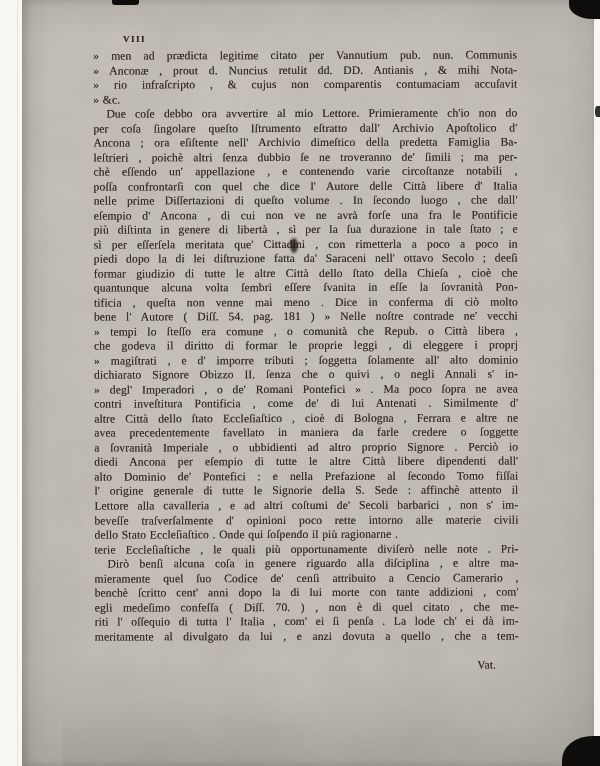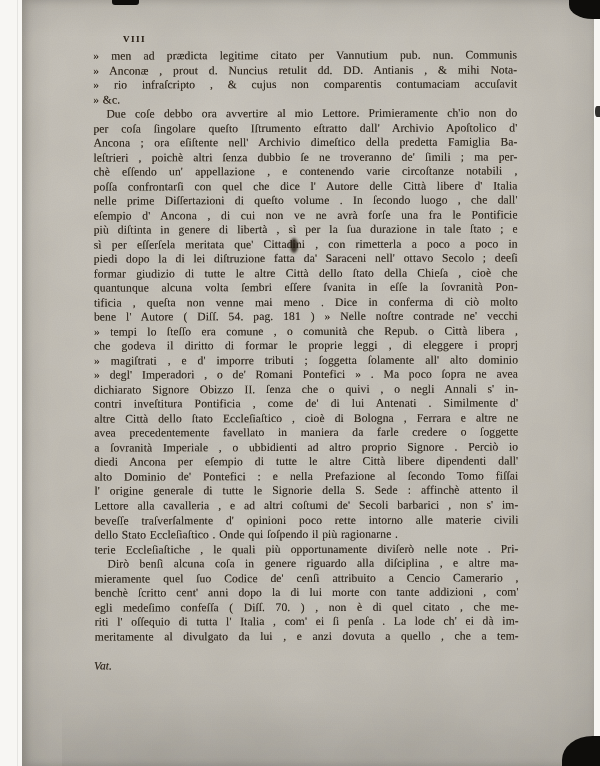--- a/index.html
+++ b/index.html
@@ -37,22 +37,21 @@
     transform:rotate(-0.15deg);
   }
   .line{
     height:14.52px;line-height:14.52px;overflow:hidden;
     text-align:justify;text-align-last:justify;
   }
   .line.last{text-align-last:left;}
   .line.indent{text-indent:13px;}
   .it{}
   .catchword-row{
-    height:14.52px;line-height:14.52px;padding-right:22px;
-    font-style:italic;
+    height:14.52px;line-height:14.52px;text-align:right;padding-right:22px;
   }
   
   .artifact{position:absolute;background:#0e0d0b;}
   .mark-top-left{left:112px;top:0;width:27px;height:5px;border-radius:0 0 3px 3px;}
   .stain-top-right{right:0;top:0;width:31px;height:19px;border-radius:0 0 0 75%;}
   .mark-right-edge{right:0;top:106px;width:5px;height:11px;border-radius:45% 0 0 45%;opacity:0.85;}
   .stain-bottom-right{right:0;bottom:0;width:38px;height:30px;border-radius:80% 0 0 0;}
   .ink-smudge{
     left:268px;top:238px;width:8px;height:15px;border-radius:50%;
     background:rgba(25,18,10,0.75);filter:blur(1px);
@@ -102,22 +101,22 @@
         <div class="line"><span>più diſtinta in genere di libertà , sì per la ſua durazione in tale ſtato ; e</span></div>
         <div class="line"><span>sì per eſſerſela meritata que' Cittadini , con rimetterla a poco a poco in</span></div>
         <div class="line"><span>piedi dopo la di lei diſtruzione fatta da' Saraceni nell' ottavo Secolo ; deeſi</span></div>
         <div class="line"><span>formar giudizio di tutte le altre Città dello ſtato della Chieſa , cioè che</span></div>
         <div class="line"><span>quantunque alcuna volta ſembri eſſere ſvanita in eſſe la ſovranità Pon-</span></div>
         <div class="line"><span>tificia , queſta non venne mai meno . Dice in conferma di ciò molto</span></div>
         <div class="line"><span>bene l' Autore ( </span><span class="it">Diſſ. 54. pag. 181</span><span> ) » Nelle noſtre contrade ne' vecchi</span></div>
         <div class="line"><span>» tempi lo ſteſſo era comune , o comunità che Repub. o Città libera ,</span></div>
         <div class="line"><span>che godeva il diritto di formar le proprie leggi , di eleggere i proprj</span></div>
         <div class="line"><span>» magiſtrati , e d' imporre tributi ; ſoggetta ſolamente all' alto dominio</span></div>
+        <div class="line"><span>dichiarato Signore Obizzo II. ſenza che o quivi , o negli Annali s' in-</span></div>
         <div class="line"><span>» degl' Imperadori , o de' Romani Pontefici » . Ma poco ſopra ne avea</span></div>
-        <div class="line"><span>dichiarato Signore Obizzo II. ſenza che o quivi , o negli Annali s' in-</span></div>
         <div class="line"><span>contri inveſtitura Pontificia , come de' di lui Antenati . Similmente d'</span></div>
         <div class="line"><span>altre Città dello ſtato Eccleſiaſtico , cioè di Bologna , Ferrara e altre ne</span></div>
         <div class="line"><span>avea precedentemente favellato in maniera da farle credere o ſoggette</span></div>
         <div class="line"><span>a ſovranità Imperiale , o ubbidienti ad altro proprio Signore . Perciò io</span></div>
         <div class="line"><span>diedi Ancona per eſempio di tutte le altre Città libere dipendenti dall'</span></div>
         <div class="line"><span>alto Dominio de' Pontefici : e nella Prefazione al ſecondo Tomo fiſſai</span></div>
         <div class="line"><span>l' origine generale di tutte le Signorie della S. Sede : affinchè attento il</span></div>
         <div class="line"><span>Lettore alla cavalleria , e ad altri coſtumi de' Secoli barbarici , non s' im-</span></div>
         <div class="line"><span>beveſſe traſverſalmente d' opinioni poco rette intorno alle materie civili</span></div>
         <div class="line last"><span>dello Stato Eccleſiaſtico . Onde qui ſoſpendo il più ragionarne .</span></div>

